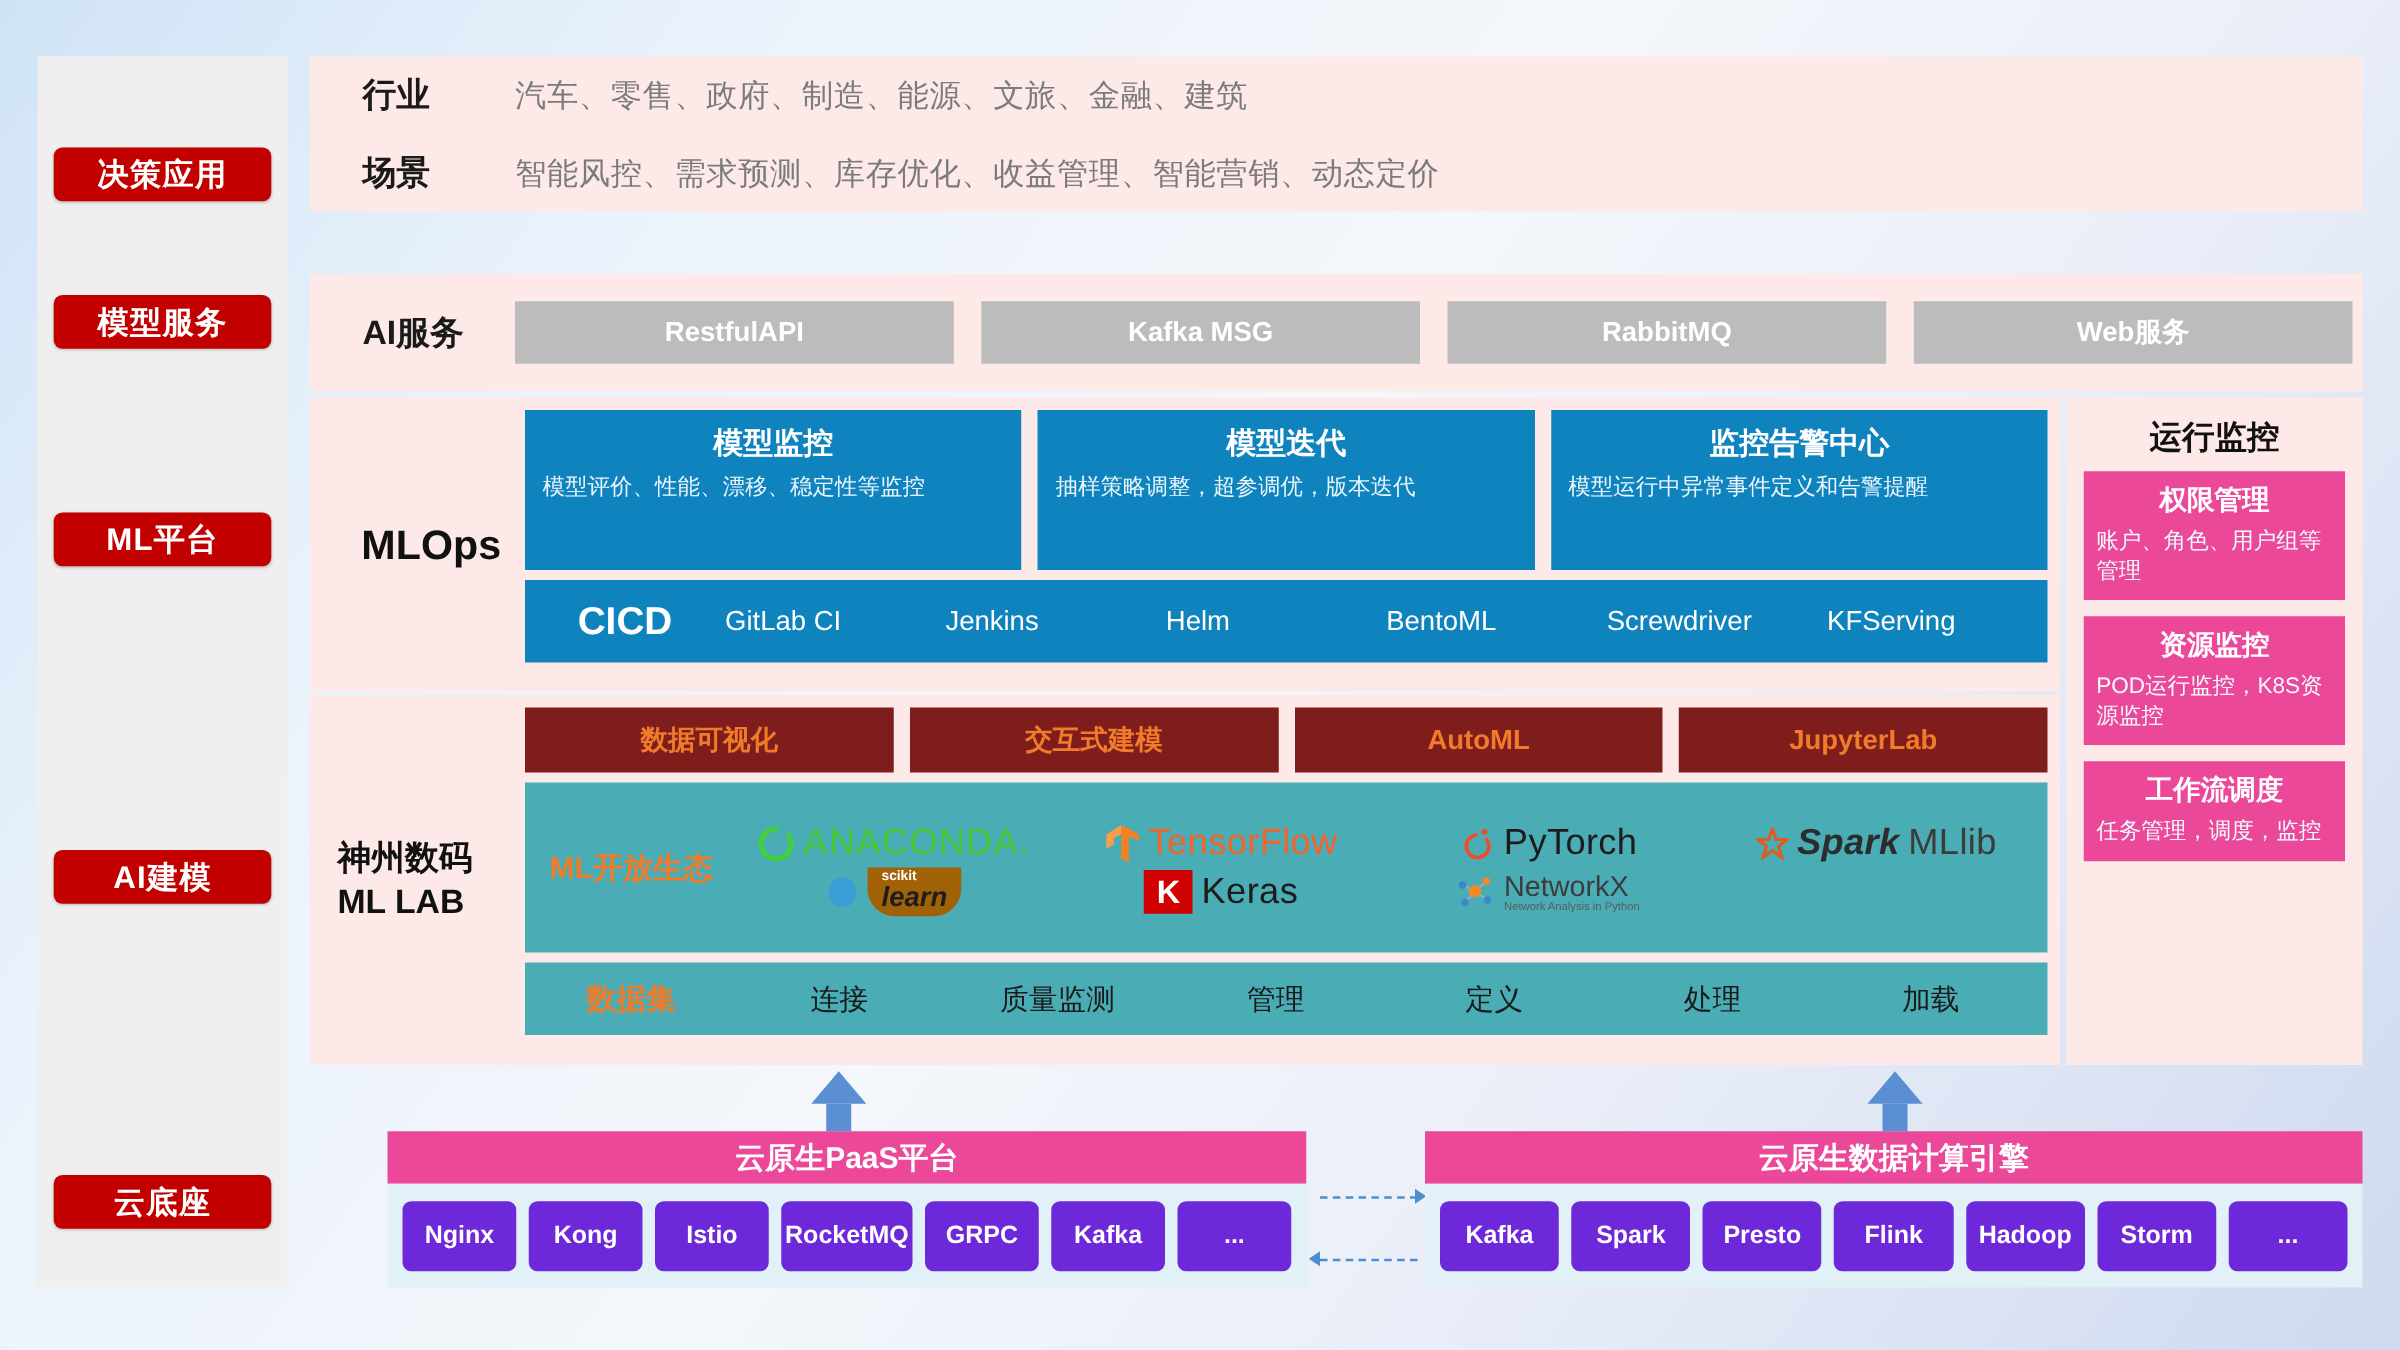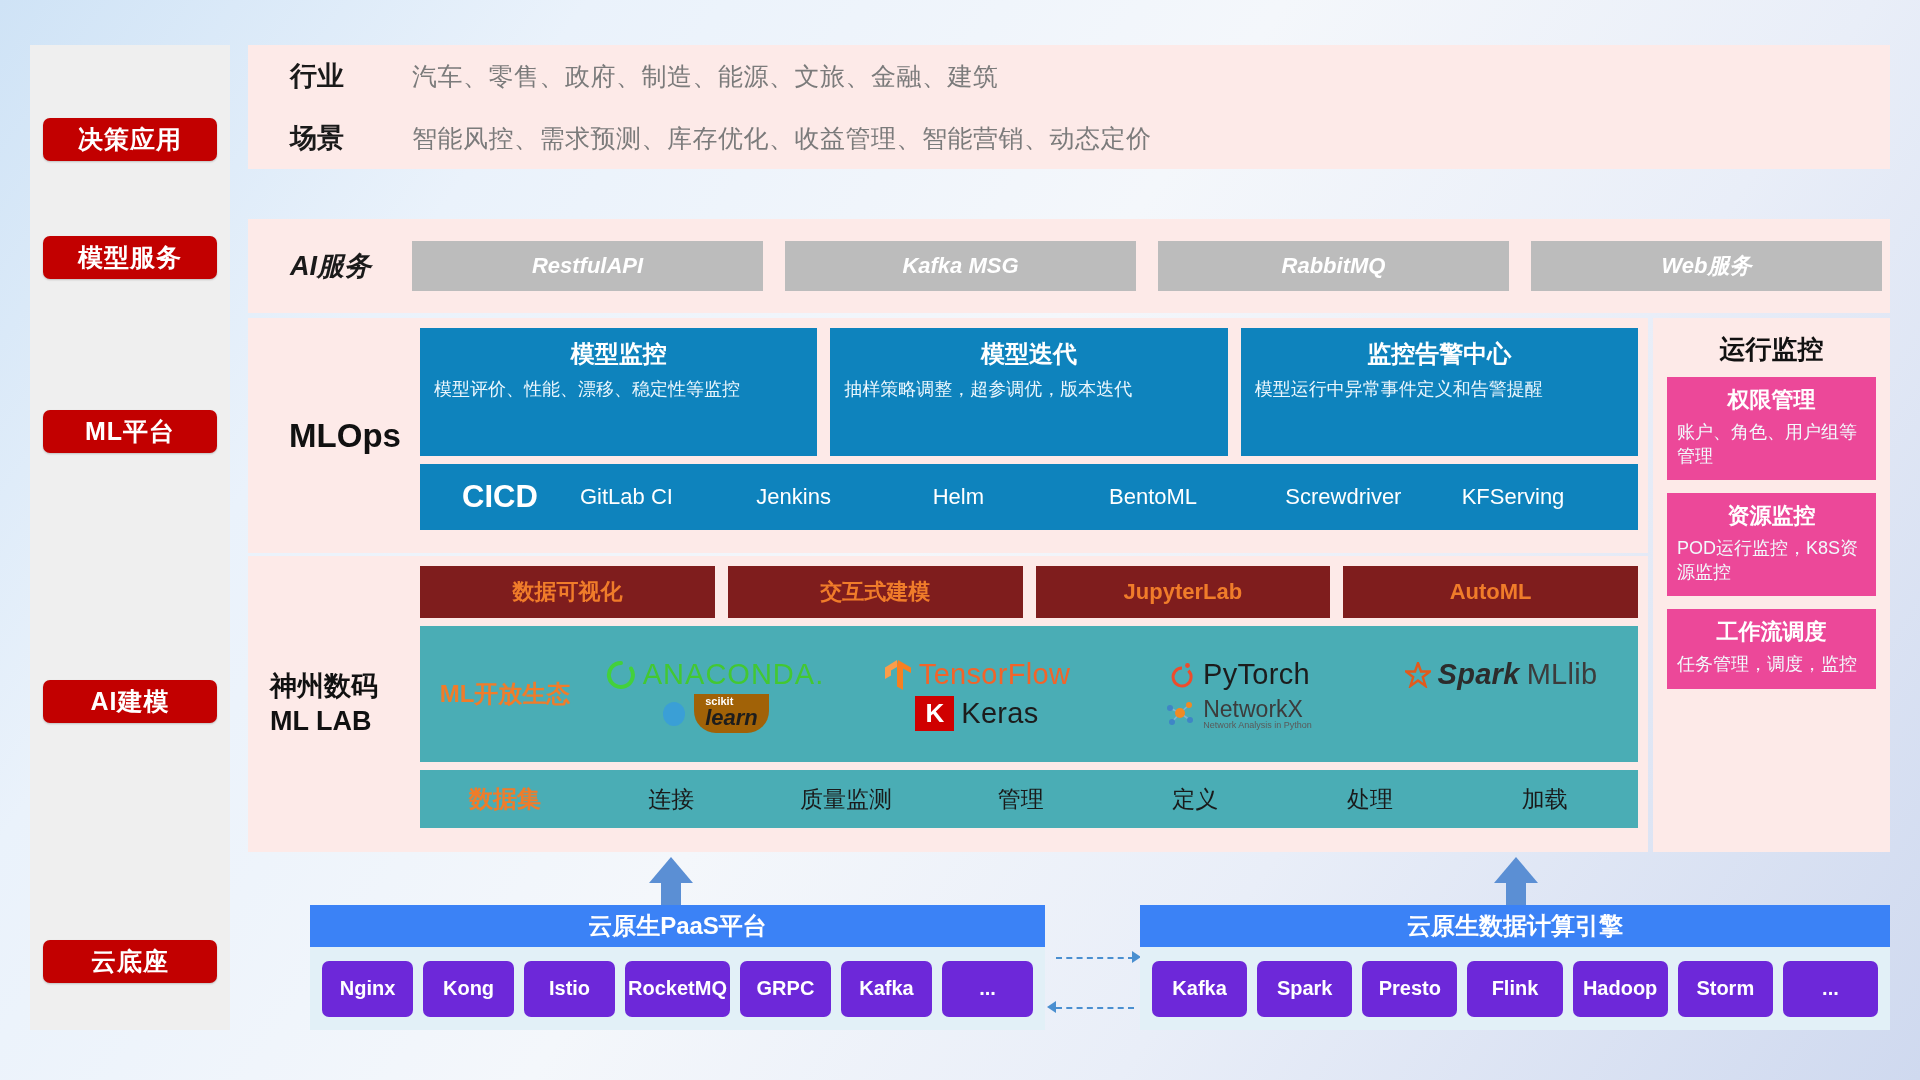--- a/index.html
+++ b/index.html
@@ -34,21 +34,21 @@
   .p-mlops { position: absolute; left: 248px; top: 318px; width: 1400px; height: 235px; }
   .p-lab   { position: absolute; left: 248px; top: 556px; width: 1400px; height: 296px; }
   .p-right { position: absolute; left: 1653px; top: 318px; width: 237px; height: 534px; }
 
   
   .app-row { display: flex; align-items: center; height: 50%; padding-left: 42px; }
   .app-key { width: 122px; font-size: 27px; font-weight: bold; color: #1a1a1a; flex: none; }
   .app-val { font-size: 25px; color: #7b7b7b; letter-spacing: .5px; }
 
   
-  .serv-wrap { display: flex; align-items: center; height: 100%; padding: 0 8px 0 42px; font-style: italic; }
+  .serv-wrap { display: flex; align-items: center; height: 100%; padding: 0 8px 0 42px; }
   .serv-key { width: 122px; font-size: 27px; font-weight: bold; color: #1a1a1a; flex: none; }
   .serv-items { flex: 1; display: flex; justify-content: space-between; gap: 22px; }
   .serv-chip {
     flex: 1; height: 50px; background: #bcbcbc; color: #fff;
     display: flex; align-items: center; justify-content: center;
     font-size: 22px; font-weight: bold;
   }
 
   
   .mlops-wrap { display: flex; height: 100%; padding: 10px 10px 10px 22px; }
@@ -97,21 +97,21 @@
   
   .right-title { text-align: center; font-size: 26px; font-weight: bold; color: #111; padding: 14px 0 10px; }
   .mon-card { margin: 0 14px 13px; background: #ec4899; color: #fff; padding: 8px 10px 12px; }
   .mon-card h4 { font-size: 22px; text-align: center; font-weight: bold; margin-bottom: 5px; }
   .mon-card p { font-size: 18px; line-height: 1.34; color: #f2fafd; }
 
   
   .cloud-left  { position: absolute; left: 310px; top: 905px; width: 735px; height: 125px; }
   .cloud-right { position: absolute; left: 1140px; top: 905px; width: 750px; height: 125px; }
   .cloud-head {
-    height: 42px; background: #3b82f6; color: #fff; font-size: 24px; font-weight: bold;
+    height: 42px; background: #ec4899; color: #fff; font-size: 24px; font-weight: bold;
     display: flex; align-items: center; justify-content: center;
   }
   .cloud-body { height: 83px; background: #e2f0f7; display: flex; align-items: center; gap: 10px; padding: 0 12px; }
   .cloud-chip {
     flex: 1; height: 56px; background: #6d28d9; border-radius: 7px; color: #fff;
     font-size: 20px; font-weight: bold; display: flex; align-items: center;
     justify-content: center; text-align: center; line-height: 1.15; padding: 0 3px;
   }
   .arrow-up {
     position: absolute; width: 0; height: 0;
@@ -208,22 +208,22 @@
       <div class="lab-key">
         <div>
           <div>神州数码</div>
           <div>ML LAB</div>
         </div>
       </div>
       <div class="lab-right">
         <div class="lab-tabs">
           <div class="lab-tab">数据可视化</div>
           <div class="lab-tab">交互式建模</div>
+          <div class="lab-tab">AutoML</div>
           <div class="lab-tab">JupyterLab</div>
-          <div class="lab-tab">AutoML</div>
         </div>
 
         <div class="eco-bar">
           <div class="eco-key">ML开放生态</div>
           <div class="eco-grid">
 
             <div class="logo">
               <svg width="30" height="30" viewBox="0 0 30 30">
                 <path d="M15 3a12 12 0 1 0 10 5.5" fill="none" stroke="#43d13b" stroke-width="4" stroke-linecap="round"></path>
               </svg>

